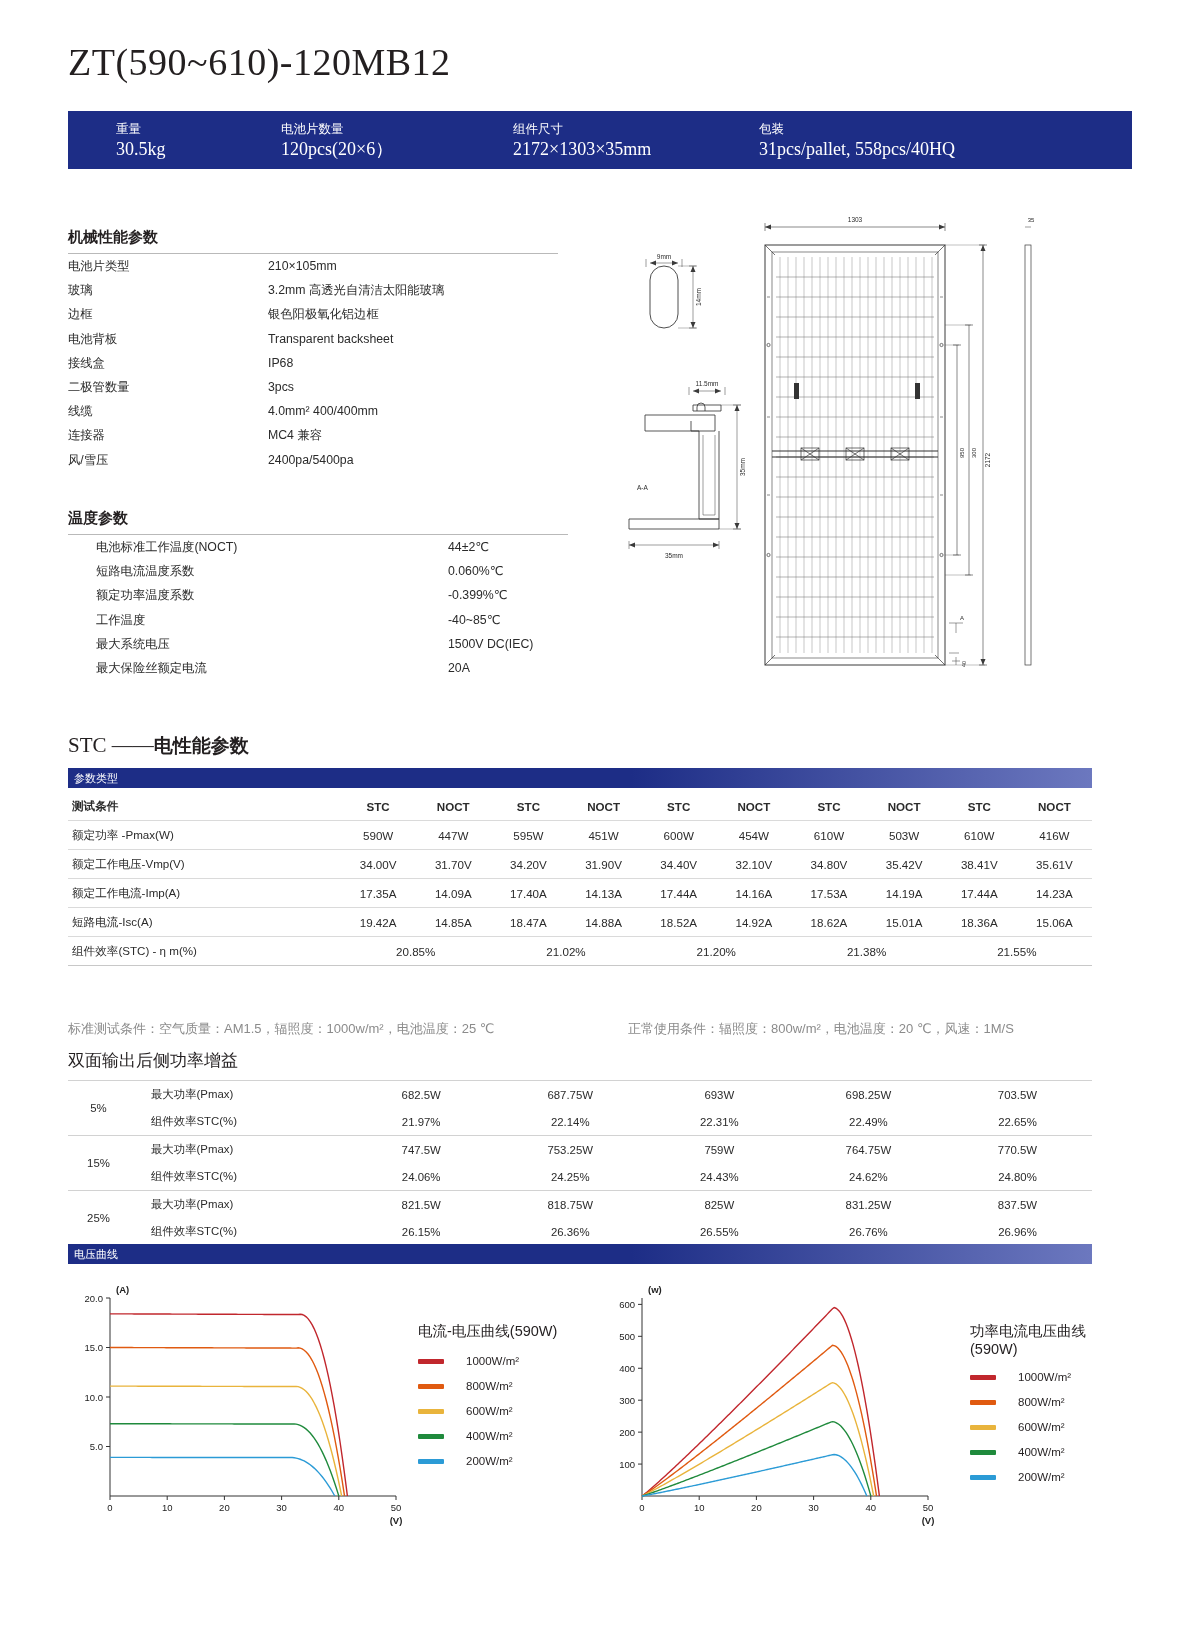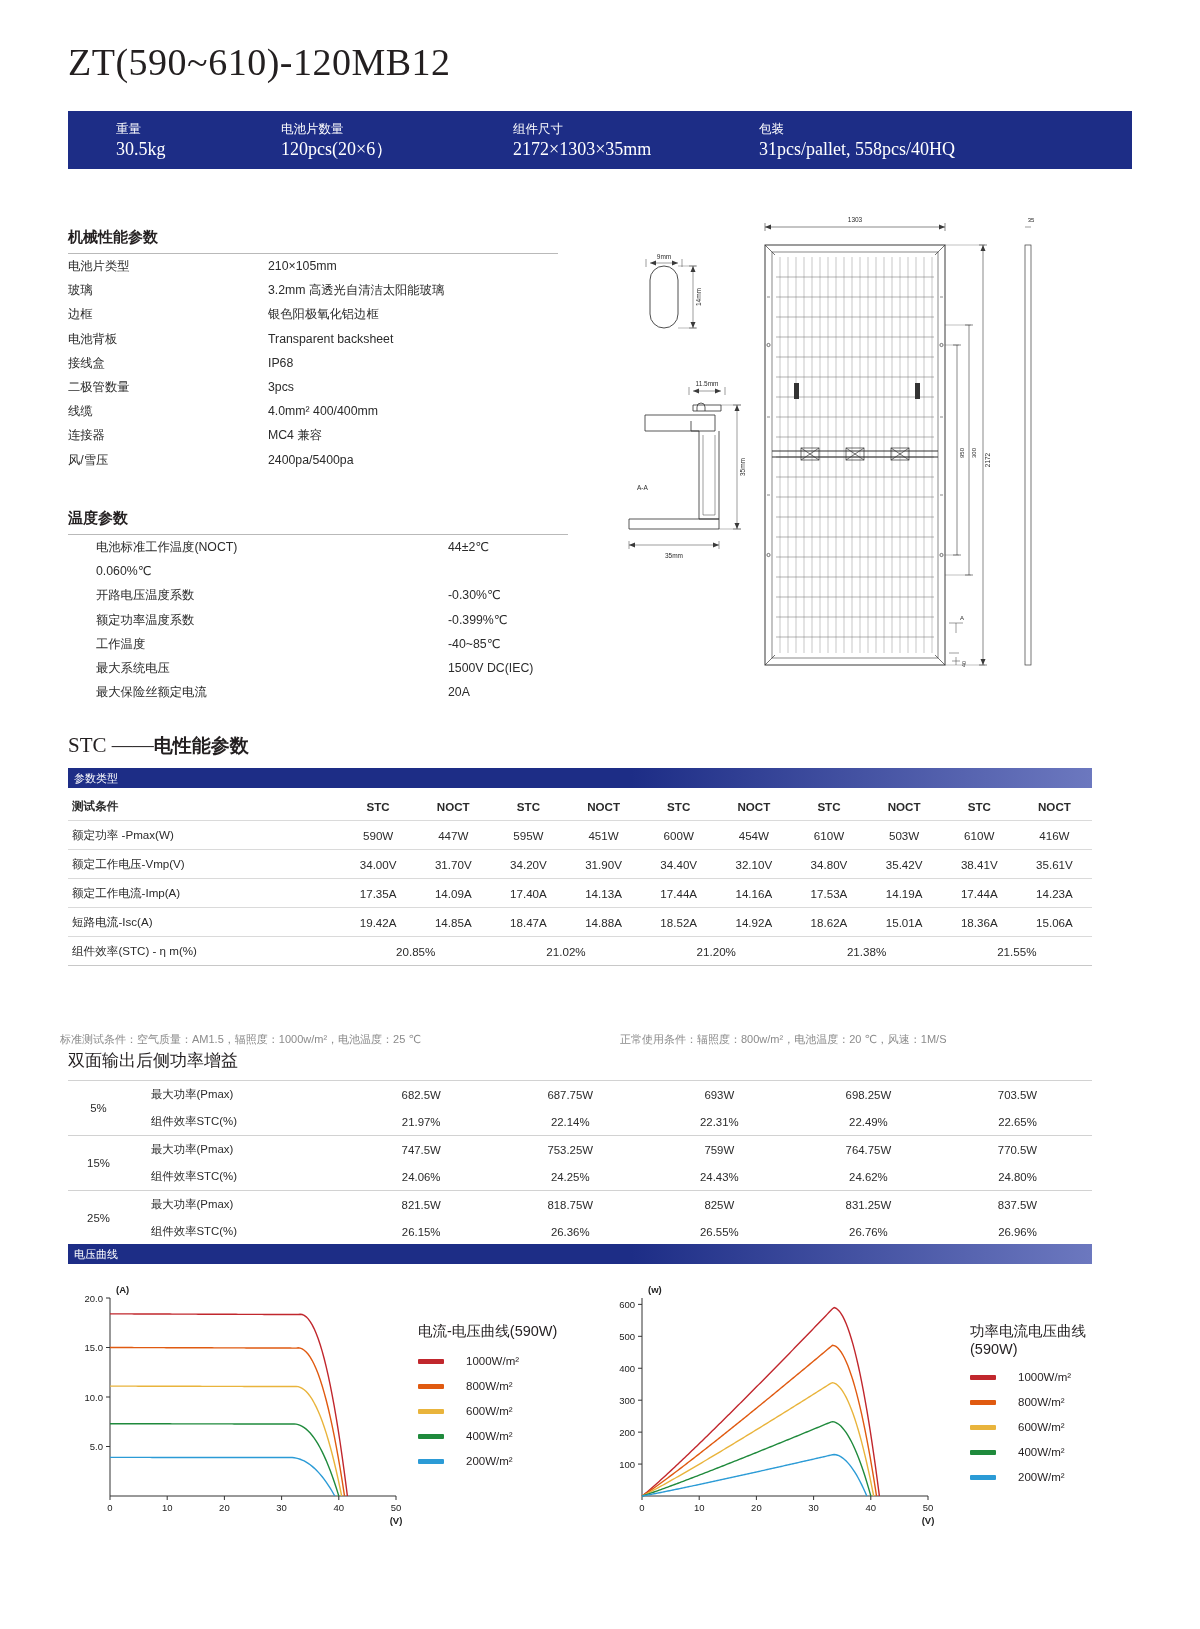--- a/index.html
+++ b/index.html
@@ -47,21 +47,21 @@
   table.grid{position:absolute;border-collapse:collapse;font-size:11.6px;color:#2b2b2b;}
   #stc-table{left:68px;top:792px;width:1024px;}
   #stc-table td{border-bottom:1px solid #dadada;padding:0;height:28px;vertical-align:middle;}
   #stc-table tr:first-child td{border-top:none;}
   #stc-table .lbl{text-align:left;padding-left:4px;width:270px;}
   #stc-table .val{text-align:center;width:75.4px;}
   #stc-table .hdr td{font-weight:bold;font-size:11.6px;}
   #stc-table .effrow td{border-bottom:1px solid #c8c8c8;}
   #stc-table .eff2{text-align:center;}
 
-  .footnote{position:absolute;left:60px;top:1020px;width:1024px;font-size:11px;color:#8b8b8b;display:flex;margin-top:12px;}
+  .footnote{position:absolute;left:68px;top:1020px;width:1024px;font-size:13px;color:#8b8b8b;display:flex;}
   .footnote .f1{width:540px;}
   .footnote .f2{flex:1;text-align:left;padding-left:20px;}
 
   .bifa-head{position:absolute;left:68px;top:1049px;font-size:17px;color:#231f20;font-family:"Liberation Serif","DejaVu Serif",serif;}
   #bifa-table{left:68px;top:1080px;width:1024px;font-size:11.4px;}
   #bifa-table td{padding:0;height:27px;vertical-align:middle;}
   #bifa-table .pct{width:62px;text-align:center;font-size:11.4px;}
   #bifa-table .rl{width:200px;text-align:left;padding-left:22px;}
   #bifa-table .bv{width:152px;text-align:center;}
   #bifa-table tr.grp-top td{border-top:1px solid #d2d2d2;}
@@ -148,25 +148,22 @@
   </div>
 
   <div class="sec" id="temp">
     <div class="sec-title sec-rule">温度参数</div>
     <div>
       <div class="spec-row-r">
           <span class="k">电池标准工作温度(NOCT)</span>
           <span class="v">44±2℃</span>
         </div>
       <div class="spec-row-r">
+          <span class="k">短路电流温度系数</span>
           <span class="v">0.060%℃</span>
-        </div>
-      <div class="spec-row-r">
-          <span class="k">开路电压温度系数</span>
-          <span class="v">-0.30%℃</span>
         </div>
       <div class="spec-row-r">
           <span class="k">额定功率温度系数</span>
           <span class="v">-0.399%℃</span>
         </div>
       <div class="spec-row-r">
           <span class="k">工作温度</span>
           <span class="v">-40~85℃</span>
         </div>
       <div class="spec-row-r">

